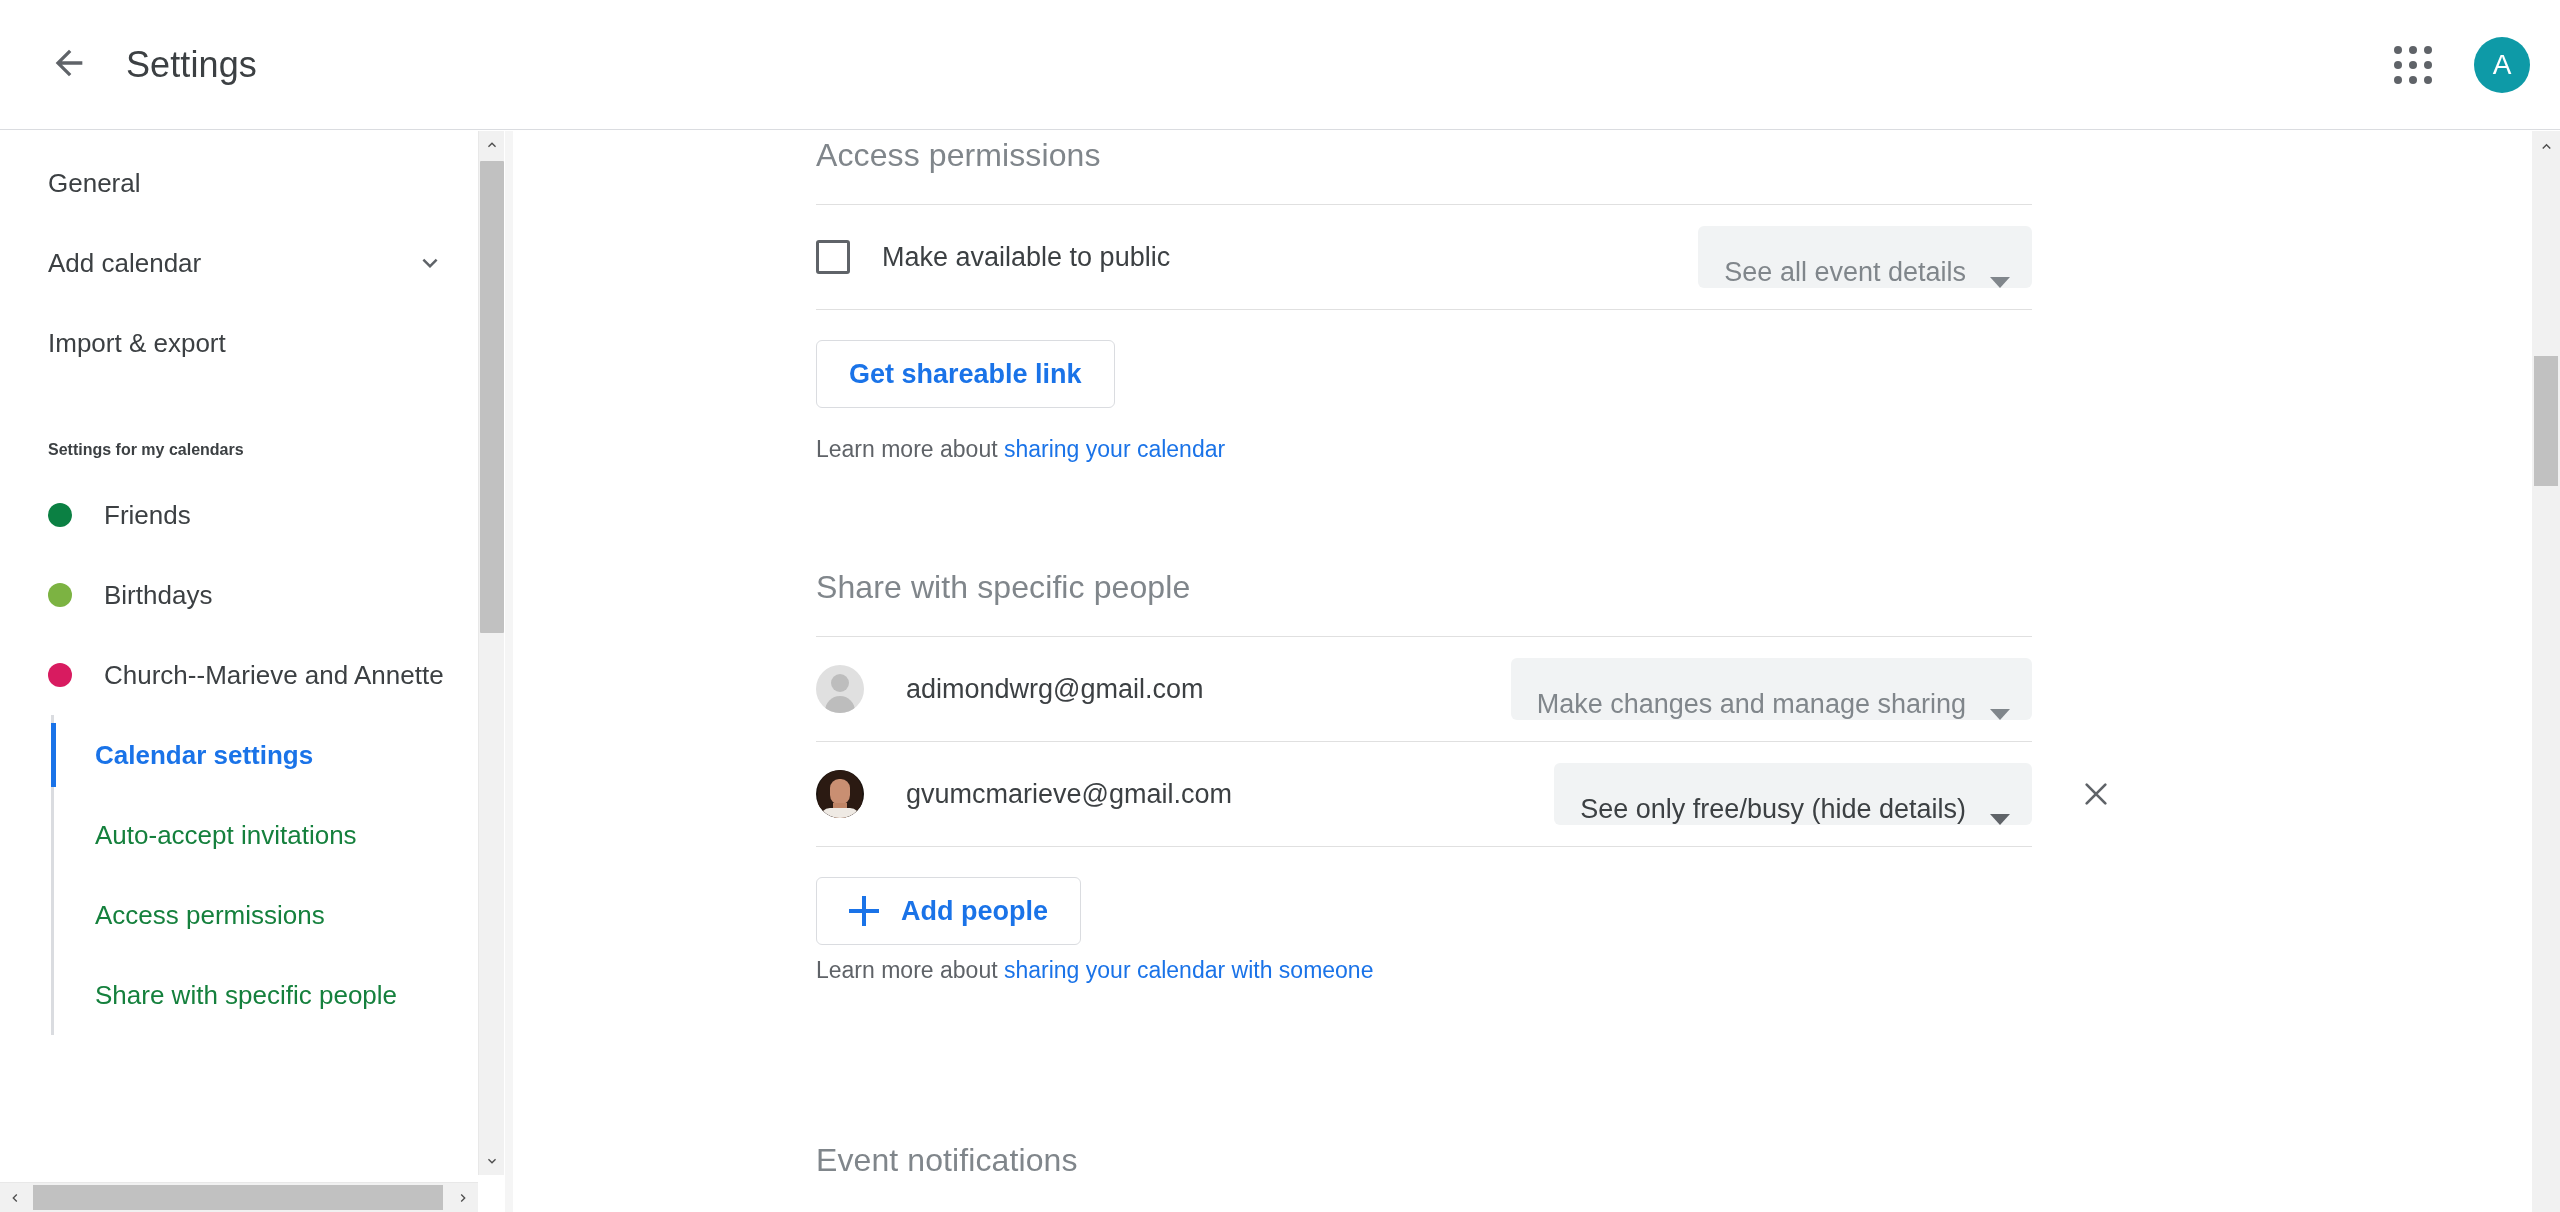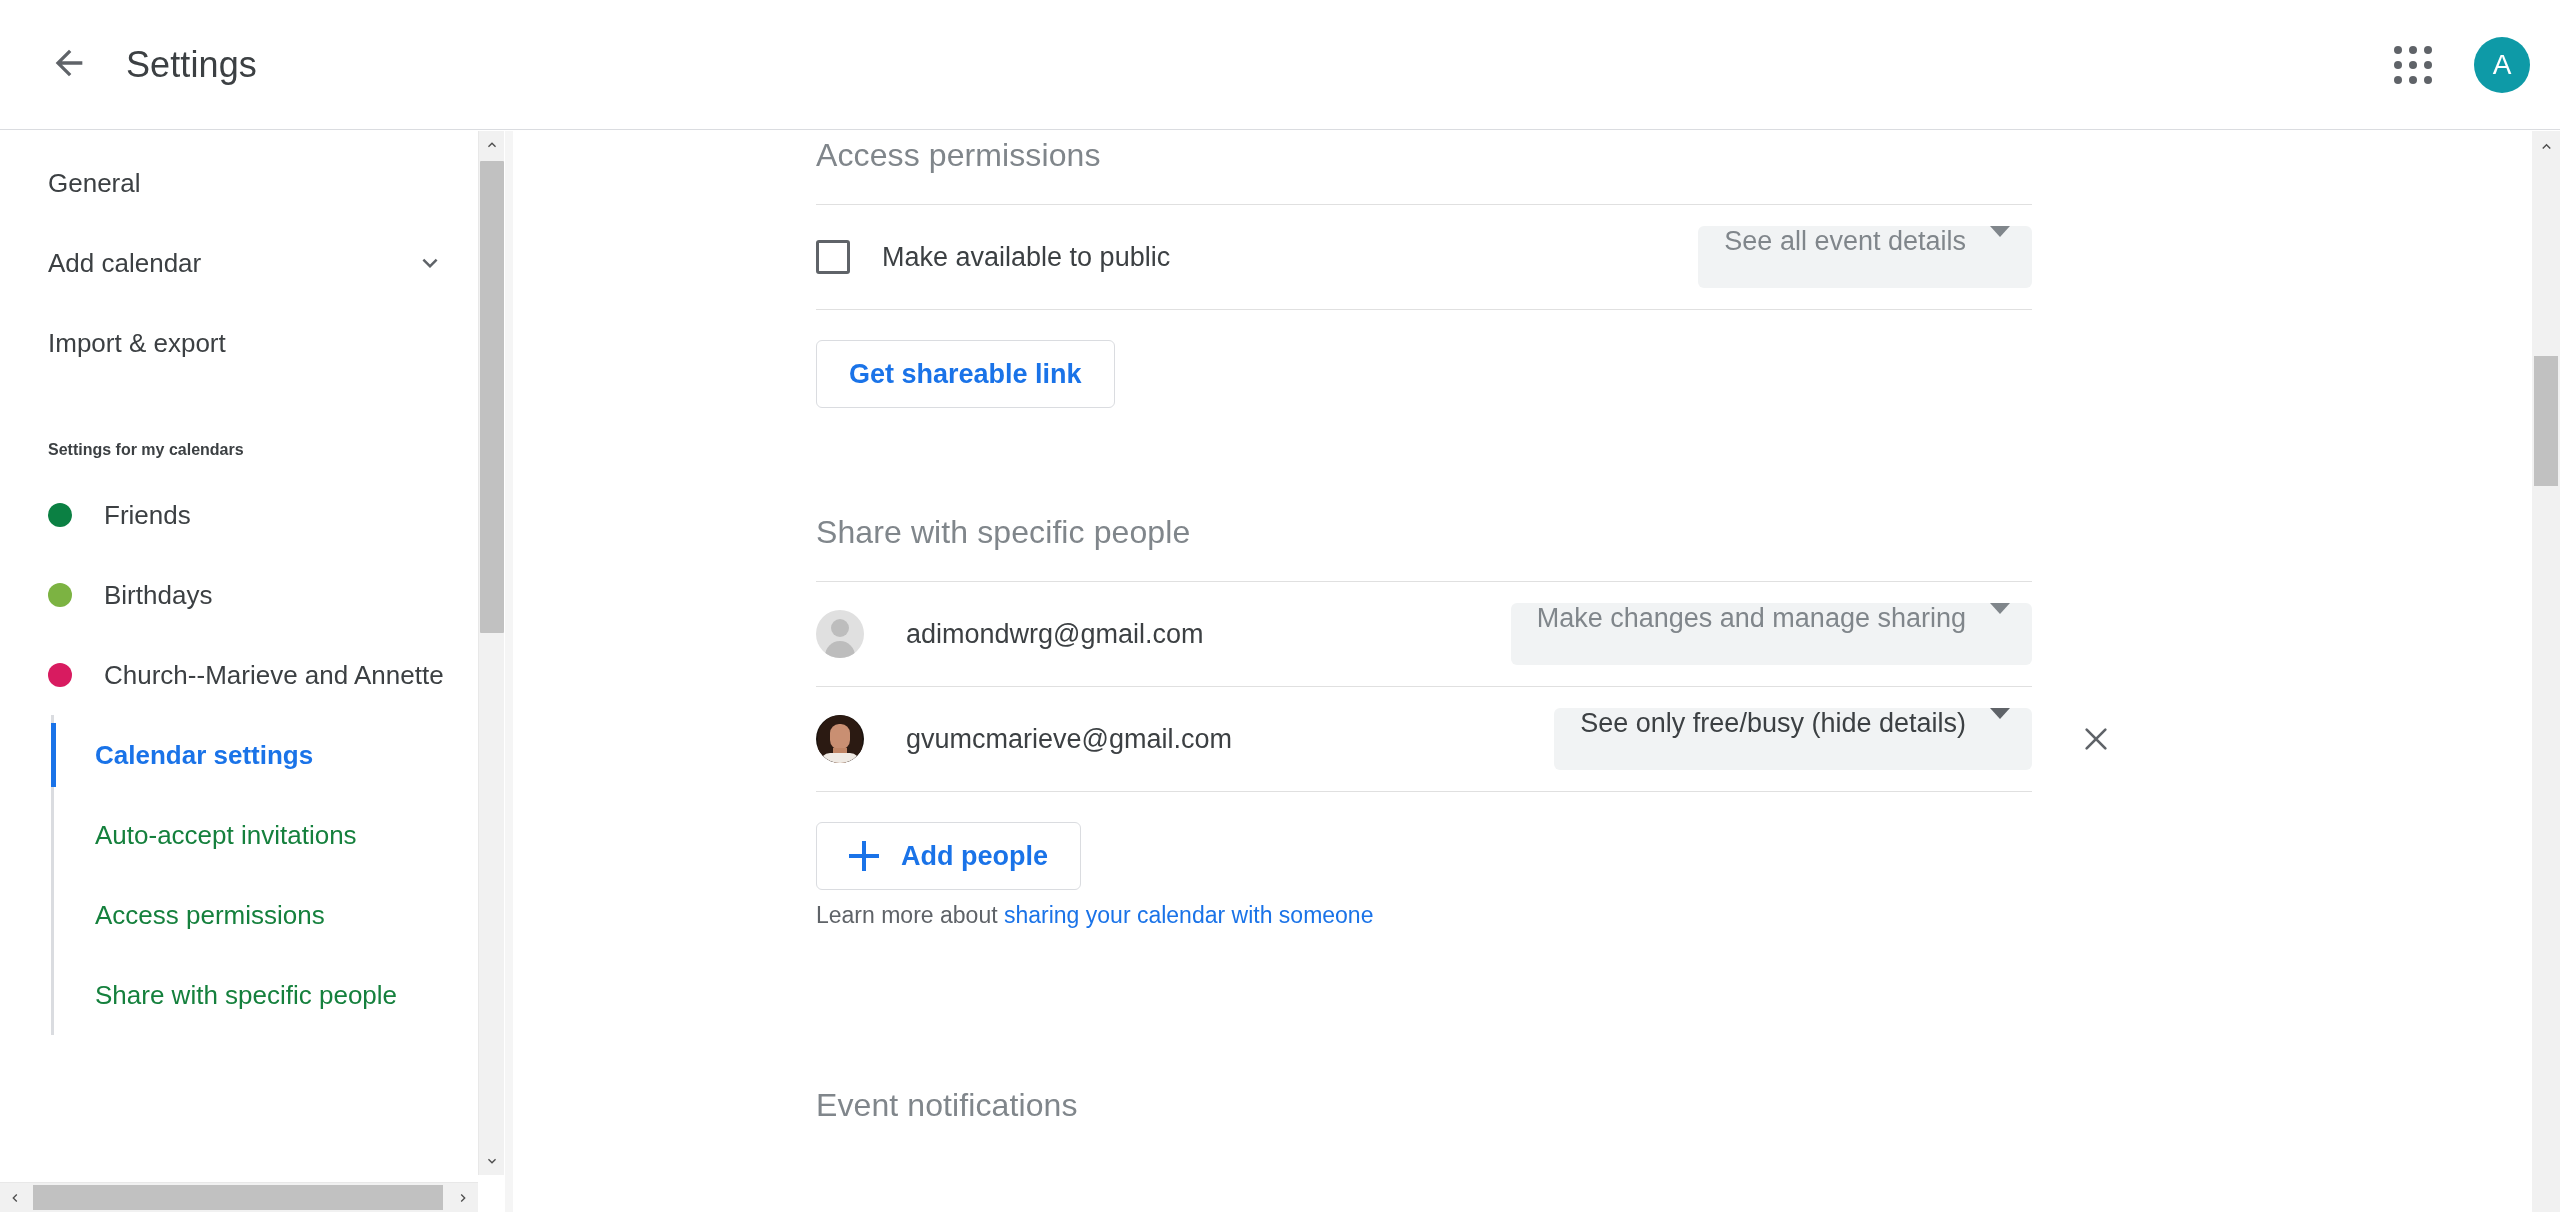--- a/index.html
+++ b/index.html
@@ -217,21 +217,21 @@
   }
   .pub-label {
     margin-left: 32px;
     font-size: 27px; color: #3c4043;
   }
 
   .select {
     height: 62px;
     background: #f1f3f4;
     border-radius: 6px;
-    display: flex; align-items: flex-start;
+    display: flex; align-items: flex-end;
     padding: 0 22px 0 26px;
     font-size: 27px; color: #80868b;
     cursor: pointer;
     white-space: nowrap;
   }
   .select.enabled { color: #3c4043; }
   .select .caret {
     margin-left: 24px; width: 0; height: 0;
     border-left: 10px solid transparent;
     border-right: 10px solid transparent;
@@ -460,20 +460,24 @@
     </div>
 
     <div class="divider" style="margin-top:0;"></div>
 
     <div style="margin-top:30px;">
       <span class="outline-btn">
         <span>Get shareable link</span>
       </span>
     </div>
 
+    <div class="learn-more" style="margin-top:28px;">
+      <span>Learn more about</span>
+      <a>sharing your calendar</a>
+    </div>
 
     <div class="section-title" style="margin-top:100px;">Share with specific people</div>
     <div class="divider"></div>
 
     <div class="row person-row">
       <span class="person-avatar generic"></span>
       <span class="person-email">adimondwrg@gmail.com</span>
       <span class="select" style="margin-left:auto;">
         <span>Make changes and manage sharing</span>
         <span class="caret"></span>

